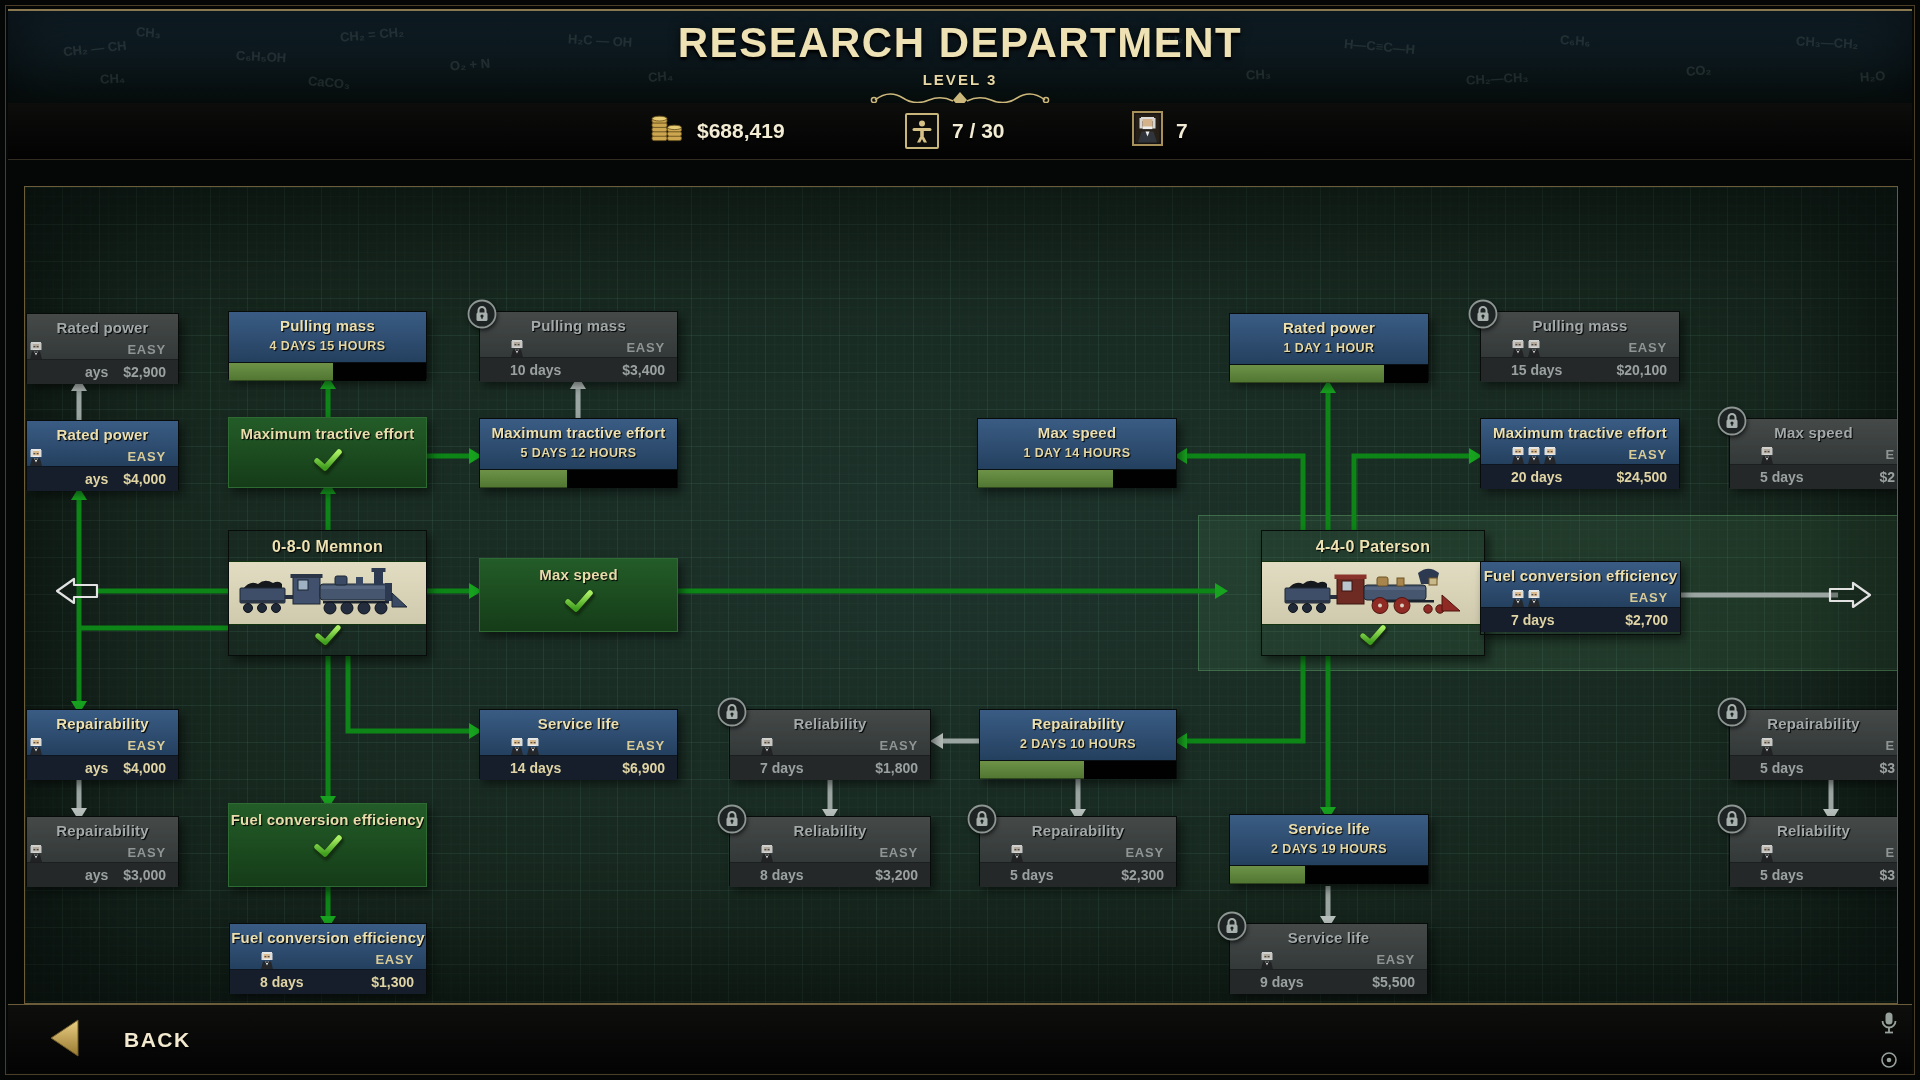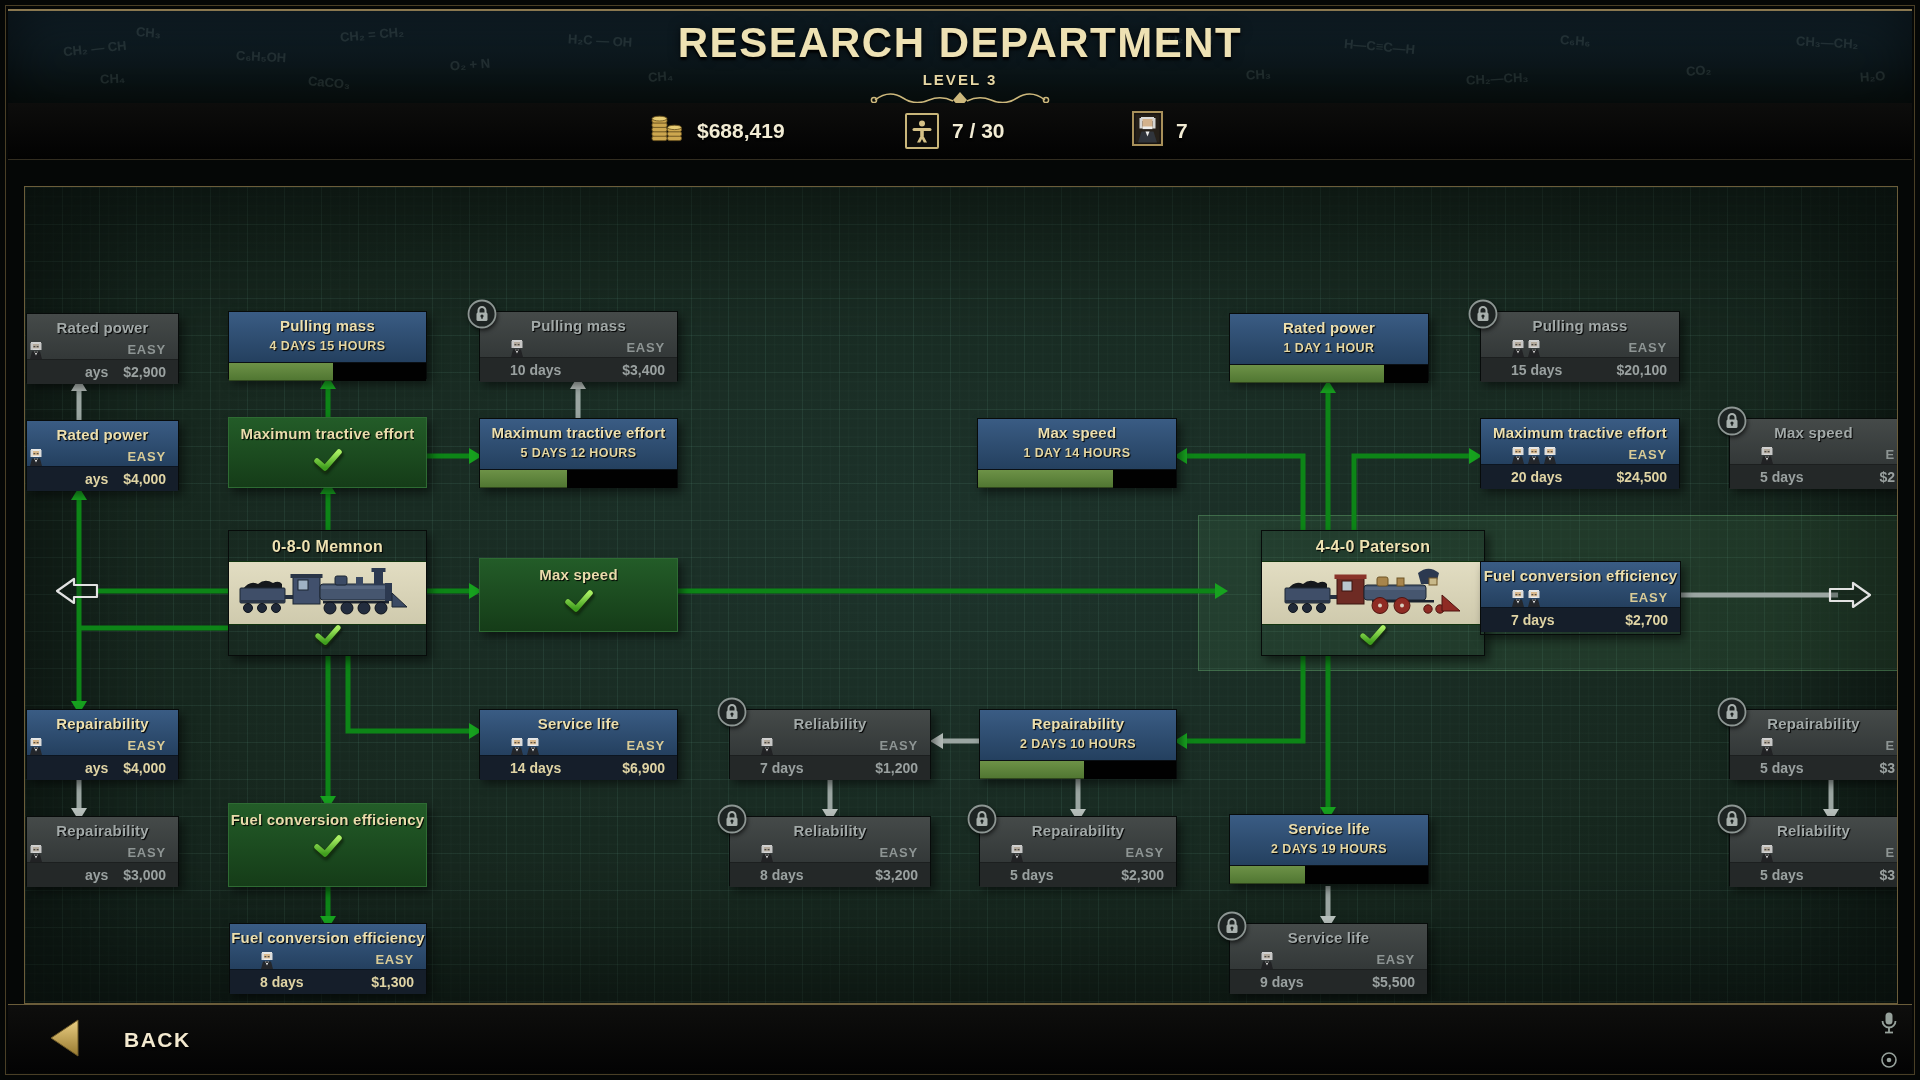--- a/index.html
+++ b/index.html
@@ -725,21 +725,21 @@
                 <path d="M1,18 L3,10.5 L11,10.5 L13,18 Z" fill="#23262b"></path>
                 <path d="M5.2,10.5 h3.6 l-1.8,4 z" fill="#f2f2f2"></path>
                 <rect x="5.9" y="10.5" width="2.2" height="1.3" fill="#111"></rect>
               </svg>
             </span>
             <span class="easy">EASY</span>
           </div>
         </div>
         <div class="n-bot">
           <span class="days">7 days</span>
-          <span class="cost">$1,200</span>
+          <span class="cost">$1,800</span>
         </div>
       </div>
       <div class="node progress" style="left: 954px; top: 522px; width: 198px; height: 70px;">
         <div class="n-top">
           <div class="n-title">Repairability</div>
           <div class="duration">2 DAYS 10 HOURS</div>
         </div>
         <div class="bar">
           <div class="fill" style="width:53%"></div>
         </div>

